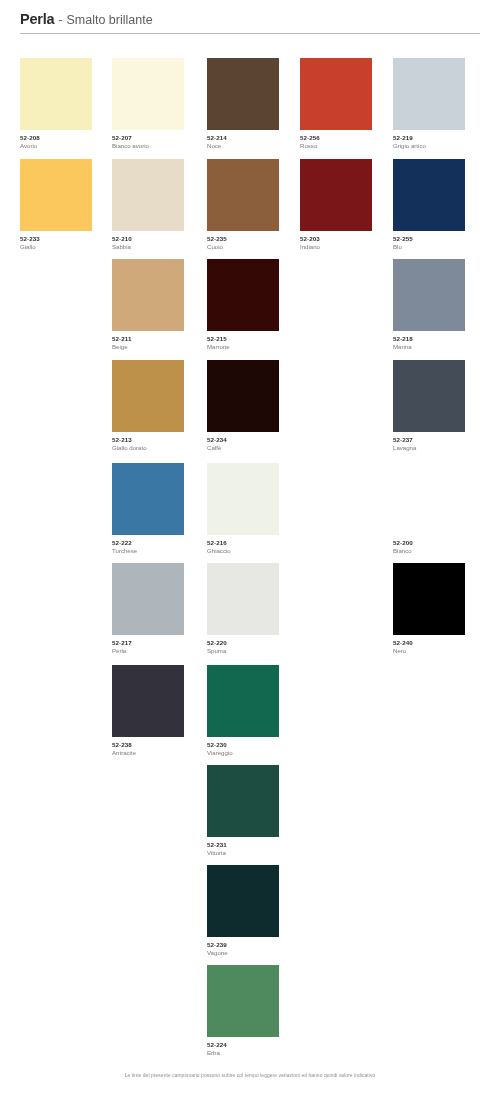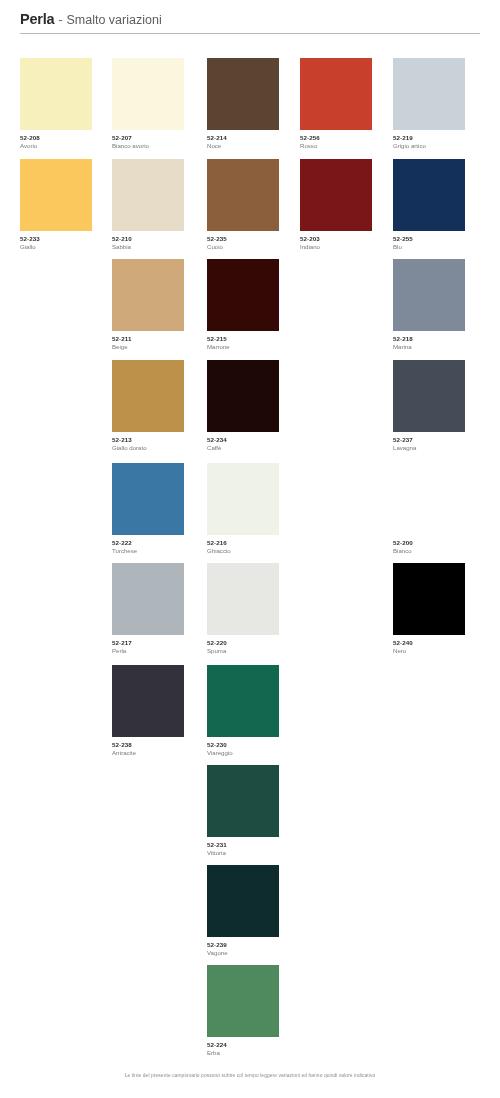--- a/index.html
+++ b/index.html
@@ -97,21 +97,21 @@
     color: #8d8d8d;
     letter-spacing: 0.08px;
     line-height: 8px;
   }
 </style>
 </head>
 <body>
 
 <div class="header">
   <div class="header-title">
-    <span class="brand-name">Perla</span><span class="brand-sep"> - </span><span class="brand-sub">Smalto variazioni</span>
+    <span class="brand-name">Perla</span><span class="brand-sep"> - </span><span class="brand-sub">Smalto brillante</span>
   </div>
 </div>
 <div class="header-rule"></div>
 
 <div class="grid" id="swatch-grid">
     <div class="cell" style="left: 20px; top: 58px;">
       <div class="chip" style="background: rgb(247, 239, 188);"></div>
       <div class="code">52-208</div>
       <div class="cname">Avorio</div>
     </div>

